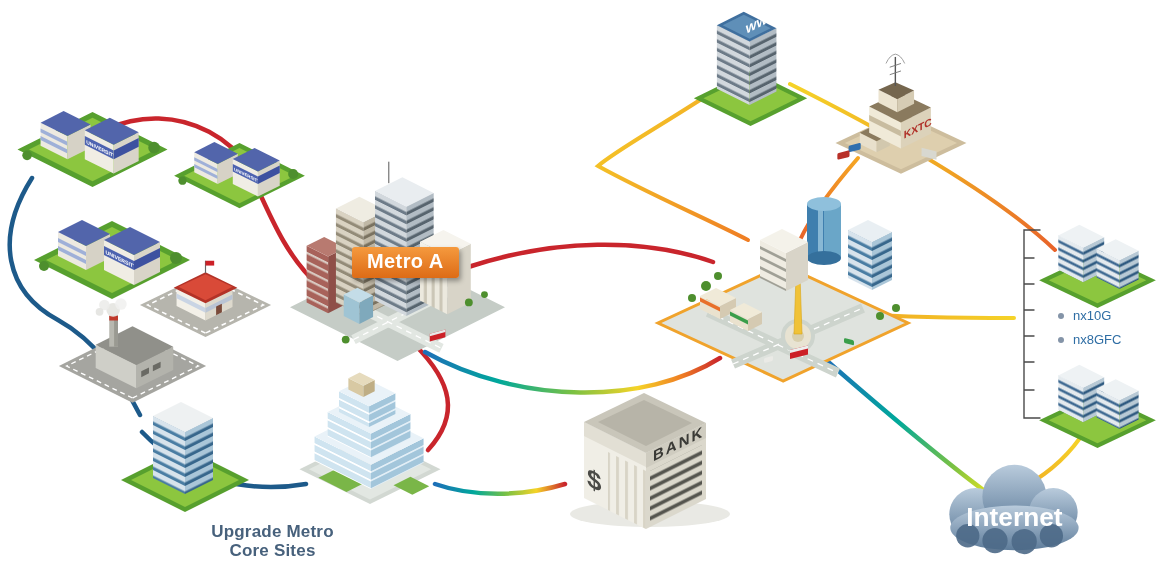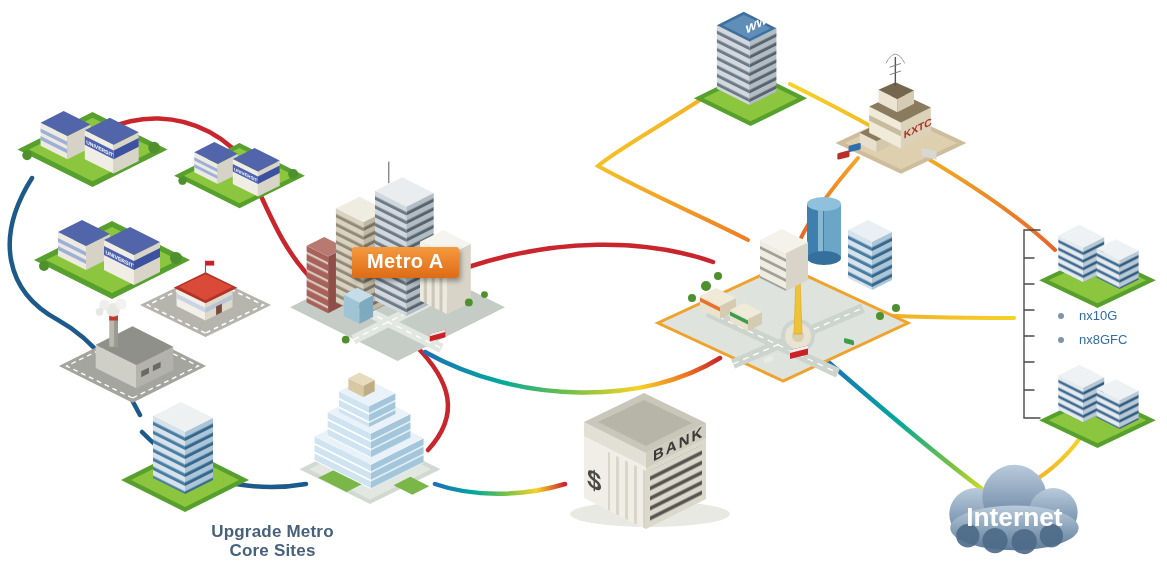--- a/index.html
+++ b/index.html
@@ -9,21 +9,21 @@
   .abs{position:absolute}
   .layer-lines{z-index:1}
   .bld{position:absolute;z-index:2}
   .lbl{position:absolute;z-index:3}
   .section-label{color:#47617c;font-weight:700;font-size:17px;line-height:1.13;white-space:pre-line;letter-spacing:.2px}
   .center{text-align:center}
   .metro-label{position:absolute;z-index:4;background:linear-gradient(#f59a3e,#dd6b16);color:#fff;
     font-weight:700;font-size:20px;padding:3px 15px 5px;border-radius:3px;
     box-shadow:2px 3px 5px rgba(0,0,0,.35);letter-spacing:.4px;white-space:nowrap}
   .nx-block{position:absolute;z-index:3}
-  .nx-row{display:flex;align-items:center;gap:15px;margin-bottom:9px}
+  .nx-row{display:flex;align-items:center;gap:9px;margin-bottom:9px}
   .nx-dot{width:6px;height:6px;border-radius:50%;background:#8494a8;flex:0 0 auto}
   .nx-text{color:#2e6da4;font-size:13px}
   svg{display:block}
 </style>
 </head>
 <body>
 
 <div class="stage">
 
   <svg aria-hidden="true" style="position:absolute;width:0;height:0">

